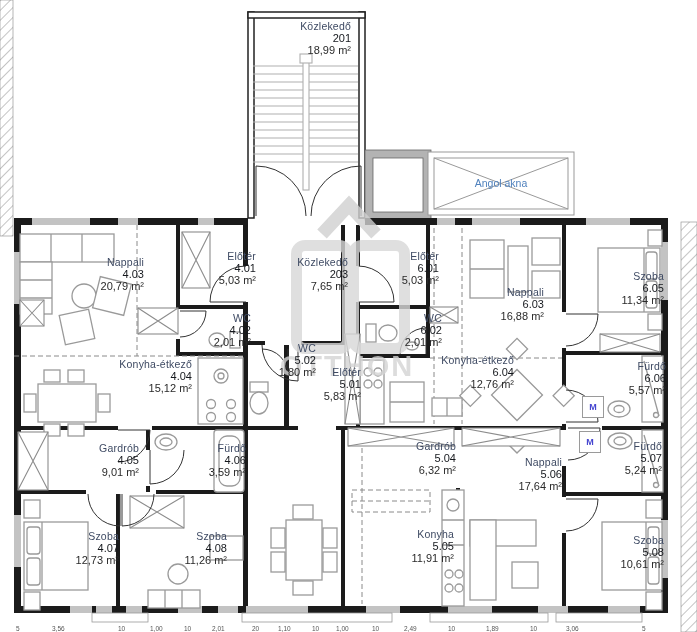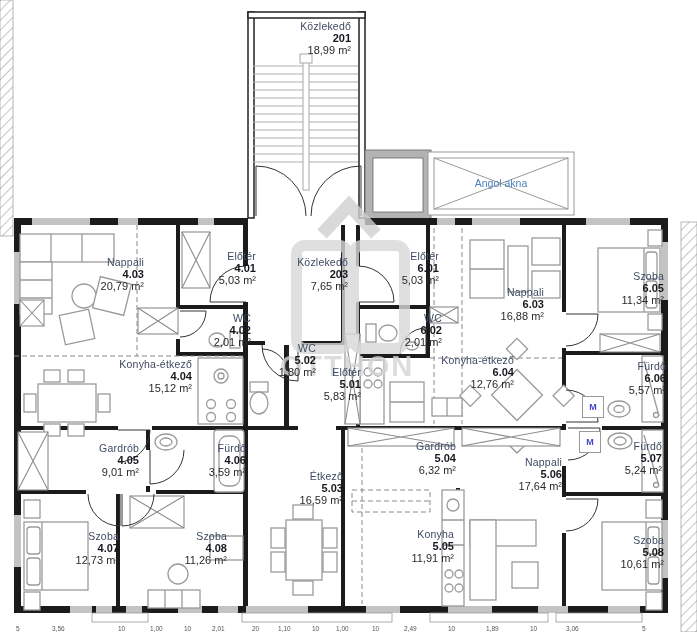--- a/index.html
+++ b/index.html
@@ -5,21 +5,21 @@
   html,body{margin:0;padding:0;background:#fff}
   .plan{position:relative;width:697px;height:632px;overflow:hidden;background:#fff;
         font-family:"Liberation Sans",sans-serif}
   svg.base{position:absolute;left:0;top:0;z-index:1}
   .wm{position:absolute;left:4px;top:0;width:697px;height:632px;z-index:5;opacity:.8;pointer-events:none}
   .ring{position:absolute;width:40px;height:92px;border:11px solid #d8d8d8;border-radius:14px}
   .wmtext{position:absolute;left:248px;width:190px;text-align:center;font-size:29px;font-weight:bold;
           color:#d4d4d4;letter-spacing:2px;line-height:36px}
   .rl{position:absolute;width:90px;text-align:right;z-index:6;pointer-events:none}
   .rn{font-size:10.5px;line-height:12px;color:#3e4a63;letter-spacing:.2px}
-  .rno{font-size:11px;line-height:13px;font-weight:bold;color:#15181d}
+  .rno{font-size:11px;line-height:13px;font-weight:normal;color:#15181d}
   .ra{font-size:11px;line-height:11px;color:#2a2a2a}
   .akna{position:absolute;width:100px;text-align:center;font-size:10.5px;color:#4f81bd;z-index:6}
   .mbox{position:absolute;width:20px;height:20px;border:1.5px solid #9a9a9a;background:#fff;
         color:#4646d0;font-size:9px;font-weight:bold;display:flex;align-items:center;
         justify-content:center;z-index:4}
   .dim{position:absolute;top:625px;font-size:6.5px;color:#555;z-index:6;white-space:nowrap}
 </style>
 </head>
 <body>
 
@@ -409,25 +409,20 @@
 <div class="rl" style="left:271px;top:366px">
   <div class="rn">Előtér</div>
   <div class="rno">5.01</div>
   <div class="ra">5,83 m²</div>
 </div>
 <div class="rl" style="left:226px;top:342px">
   <div class="rn">WC</div>
   <div class="rno">5.02</div>
   <div class="ra">1,80 m²</div>
 </div>
-<div class="rl" style="left:253px;top:470px">
-  <div class="rn">Étkező</div>
-  <div class="rno">5.03</div>
-  <div class="ra">16,59 m²</div>
-</div>
 <div class="rl" style="left:366px;top:440px">
   <div class="rn">Gardrób</div>
   <div class="rno">5.04</div>
   <div class="ra">6,32 m²</div>
 </div>
 <div class="rl" style="left:364px;top:528px">
   <div class="rn">Konyha</div>
   <div class="rno">5.05</div>
   <div class="ra">11,91 m²</div>
 </div>

